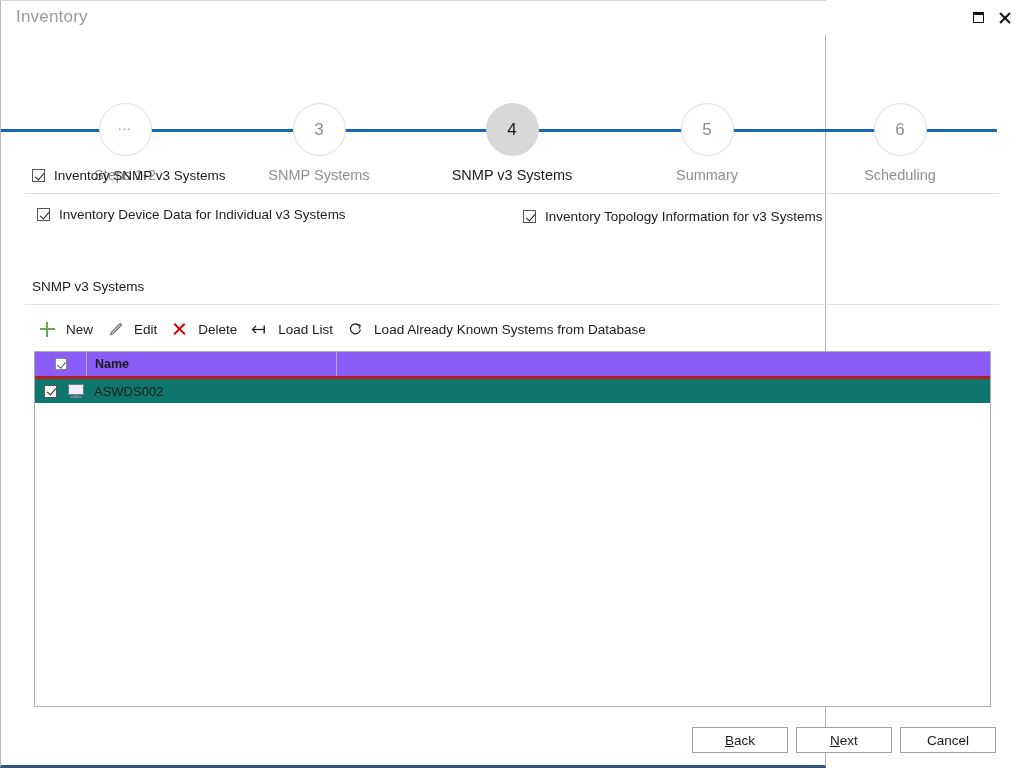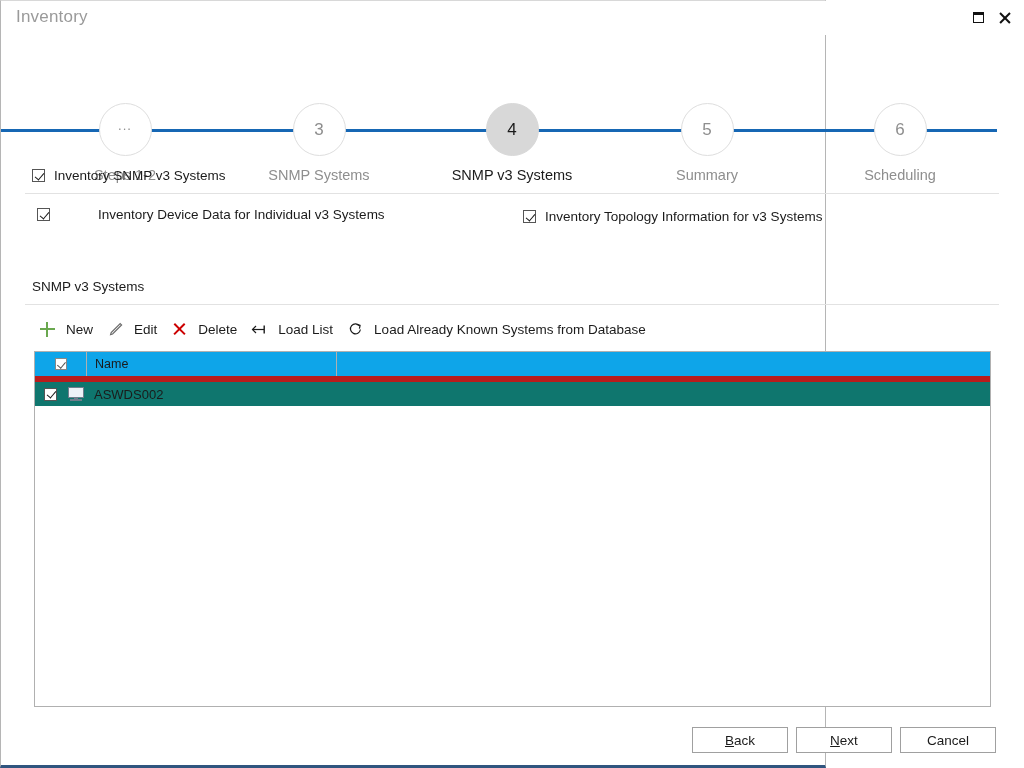--- a/index.html
+++ b/index.html
@@ -238,22 +238,23 @@
     top: 350px;
     width: 957px;
     height: 356px;
     border: 1px solid #b0b0b0;
     box-sizing: border-box;
     background: #ffffff;
   }
   #thead {
     position: relative;
     height: 24px;
-    border-bottom: 6px solid #b91c1c;
-    background: #0ea5e9;
+    border-bottom: 3px solid #b91c1c;
+    background: #8b5cf6;
+    font-weight: bold;
   }
   .th {
     position: absolute;
     top: 0;
     height: 24px;
     display: flex;
     align-items: center;
     box-sizing: border-box;
     font-size: 12.5px;
     color: #1b1b1b;
@@ -377,21 +378,21 @@
       <div class="step-label">Scheduling</div>
     </div>
   </div>
 
   <div class="cb-row" style="left:31px; top:167px;">
     <span class="cbox checked"></span>
     <span class="cb-label">Inventory SNMP v3 Systems</span>
   </div>
   <div class="hr" style="left:24px; top:192px; width:974px;"></div>
 
-  <div class="cb-row" style="left:36px; top:206px;gap:39px;">
+  <div class="cb-row" style="left:36px; top:206px;">
     <span class="cbox checked"></span>
     <span class="cb-label">Inventory Device Data for Individual v3 Systems</span>
   </div>
 
   <div class="cb-row" style="left:522px; top:208px;">
     <span class="cbox checked"></span>
     <span class="cb-label">Inventory Topology Information for v3 Systems</span>
   </div>
 
 

